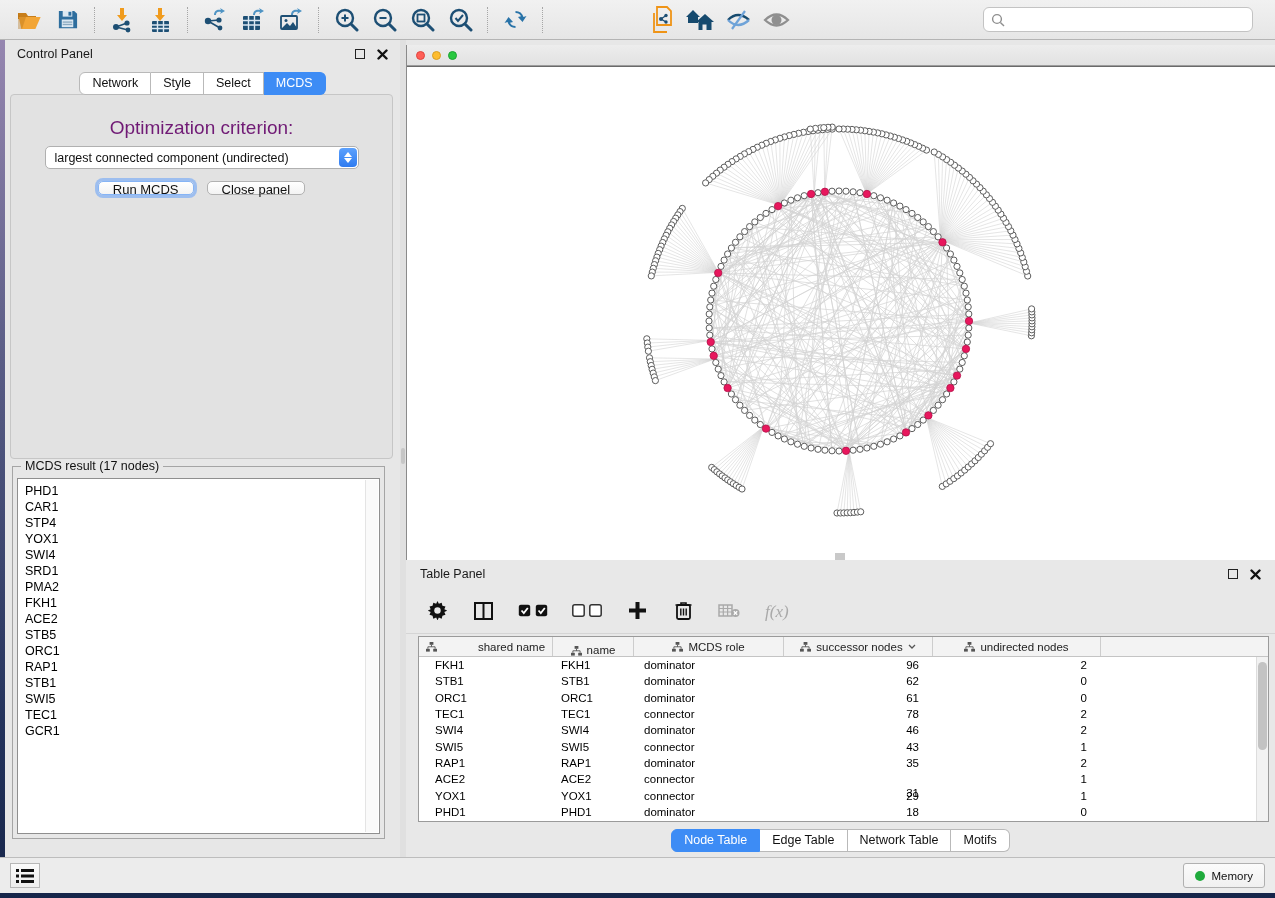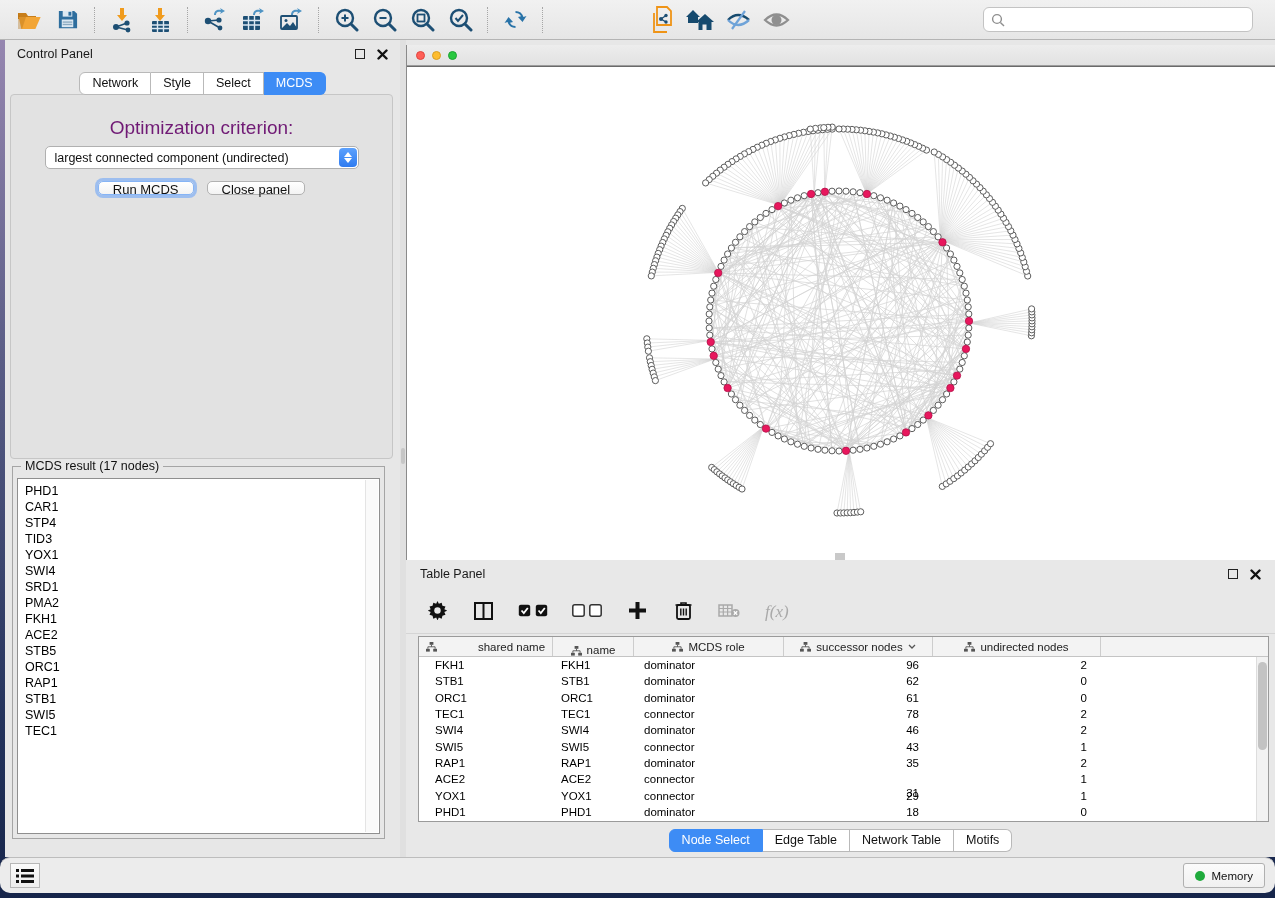--- a/index.html
+++ b/index.html
@@ -16,21 +16,21 @@
   .tb-sep { width:1px; height:26px; border-left:1px dotted #a6a6a6; margin:0 8px; }
   .tb-spacer { width:92px; }
   .searchbox { margin-left:auto; margin-right:12px; width:270px; height:25px; background:#fff;
     border:1px solid #c3c3c3; border-radius:6px; display:flex; align-items:center; padding:0 7px; }
   .searchbox input { border:none; outline:none; flex:1; font-size:12px; margin-left:5px;
     font-family:"Liberation Sans",sans-serif; background:transparent; }
 
   
   .main { position:absolute; left:0; top:40px; width:1275px; height:817px; }
   .statusbar { position:absolute; left:0; top:857px; width:1275px; height:36px;
-    background:#ececec; border-top:1px solid #bdbdbd; display:flex; align-items:center; padding:0 10px;border-radius:10px; }
+    background:#ececec; border-top:1px solid #bdbdbd; display:flex; align-items:center; padding:0 10px; }
 
   
   .control-panel { position:absolute; left:5px; top:0; width:395px; height:817px; background:#e7e7e7; }
   .cp-titlerow { height:28px; display:flex; align-items:center; padding:0 12px; }
   .panel-title { font-size:12.5px; color:#1a1a1a; }
   .panel-btns { margin-left:auto; display:flex; align-items:center; gap:12px; }
   .float-btn { width:10px; height:10px; border:1.6px solid #222; background:transparent; }
   .close-btn svg { display:block; }
   .cp-tabs { display:flex; justify-content:center; margin-top:4px; position:relative; z-index:2; }
   .tab { font-size:12.5px; padding:3px 12px 4px 12px; background:#fff; border:1px solid #b9b9b9;
@@ -291,33 +291,33 @@
         <button class="mac-btn">Close panel</button>
       </div>
     </div>
     <div class="fieldset">
       <span class="legend">MCDS result (17 nodes)</span>
       <div class="listbox">
         <ul id="mcds-list">
             <li>PHD1</li>
             <li>CAR1</li>
             <li>STP4</li>
-            <li>TID3</li>
             <li>YOX1</li>
             <li>SWI4</li>
             <li>SRD1</li>
             <li>PMA2</li>
             <li>FKH1</li>
             <li>ACE2</li>
             <li>STB5</li>
             <li>ORC1</li>
             <li>RAP1</li>
             <li>STB1</li>
             <li>SWI5</li>
             <li>TEC1</li>
+            <li>GCR1</li>
           </ul>
         <div class="list-track"></div>
       </div>
     </div>
   </div>
 
   <div class="v-splitter">
       <span class="grip"></span>
     </div>
 
@@ -1281,21 +1281,21 @@
               <div class="td" style="width: 150px; padding-left: 10px;">dominator</div>
               <div class="td num" style="width: 149px;">18</div>
               <div class="td num" style="width: 168px;">0</div>
             </div>
           </div>
         <div class="tbl-track">
             <div class="tbl-thumb"></div>
           </div>
       </div>
       <div class="tp-tabs" id="tp-tabs">
-          <span class="tab active">Node Select</span>
+          <span class="tab active">Node Table</span>
           <span class="tab">Edge Table</span>
           <span class="tab">Network Table</span>
           <span class="tab">Motifs</span>
         </div>
     </div>
   </div>
 </div>
 
 <div class="statusbar">
   <span class="list-btn">

